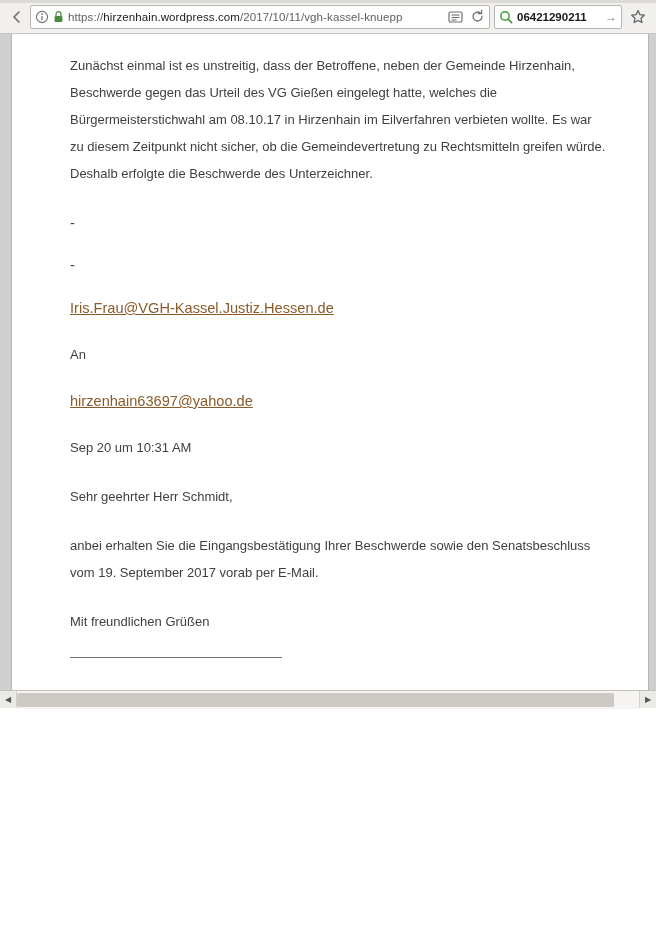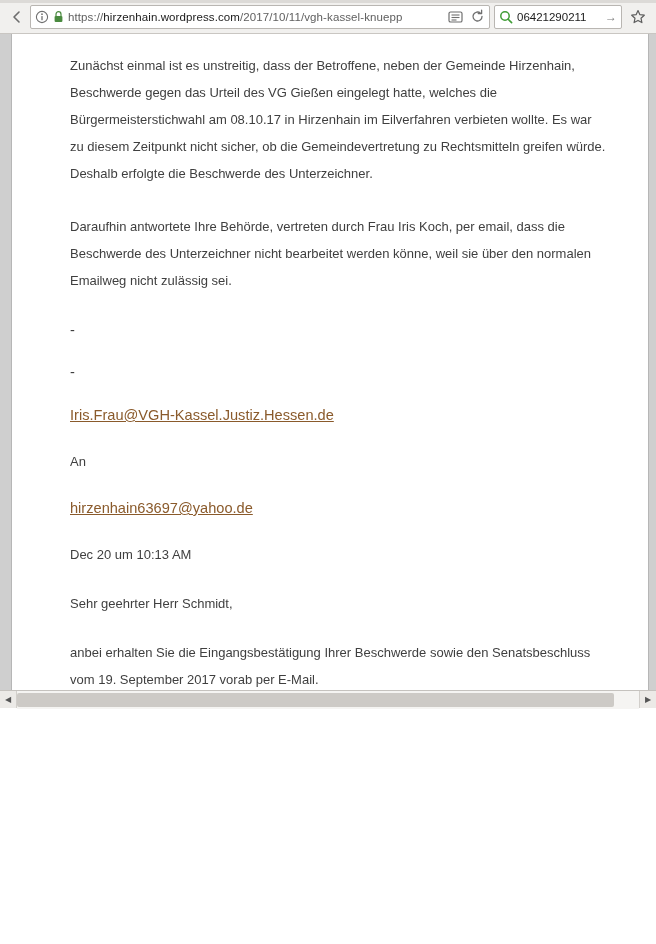--- a/index.html
+++ b/index.html
@@ -95,20 +95,21 @@
     flex: 0 0 128px;
     width: 128px;
     height: 24px;
     background: #ffffff;
     border: 1px solid #b9b6b2;
     border-radius: 2px;
     display: flex;
     align-items: center;
     padding: 0 4px;
     margin-right: 4px;
+    font-weight: bold;
   }
   .searchbar .search-val {
     font-size: 11.5px;
     color: #1a1a1a;
     flex: 1 1 auto;
     white-space: nowrap;
     overflow: hidden;
     margin-left: 4px;
   }
   .searchbar .go-arrow {
@@ -295,38 +296,37 @@
     </div>
   </div>
 
   <div class="viewport">
     <div class="page-left-gutter"></div>
 
     <div class="page-content">
 
       <p class="para">Zunächst einmal ist es unstreitig, dass der Betroffene, neben der Gemeinde Hirzenhain, Beschwerde gegen das Urteil des VG Gießen eingelegt hatte, welches die Bürgermeisterstichwahl am 08.10.17  in Hirzenhain im Eilverfahren verbieten wollte. Es war zu diesem Zeitpunkt nicht sicher, ob die Gemeindevertretung zu Rechtsmitteln greifen würde. Deshalb erfolgte die Beschwerde des Unterzeichner.</p>
 
-      <p class="para">Daraufhin antwortete Ihre Behörde, vertreten durch Frau Iris Koch, per email, dass die Beschwerde des Unterzeichner nicht bearbeitet werden könne, weil sie über den normalen Emailweg nicht zulässig sei.</p>
 
       <p class="dash">-</p>
 
 
       <p class="dash">-</p>
 
       <p class="linkline">
         <a class="maillink" href="#">Iris.Frau@VGH-Kassel.Justiz.Hessen.de</a>
       </p>
 
       <p class="para tight">An</p>
 
       <p class="linkline">
         <a class="maillink" href="#">hirzenhain63697@yahoo.de</a>
       </p>
 
-      <p class="para tight">Dec 20 um 10:13 AM</p>
+      <p class="para tight">Sep 20 um 10:31 AM</p>
 
       <p class="para tight">Sehr geehrter Herr Schmidt,</p>
 
       <p class="para tight">anbei erhalten Sie die Eingangsbestätigung Ihrer Beschwerde sowie den Senatsbeschluss vom 19. September 2017 vorab per E-Mail.</p>
 
       <p class="para tight">Mit freundlichen Grüßen</p>
 
 
 
       <div class="hr-short"></div>

